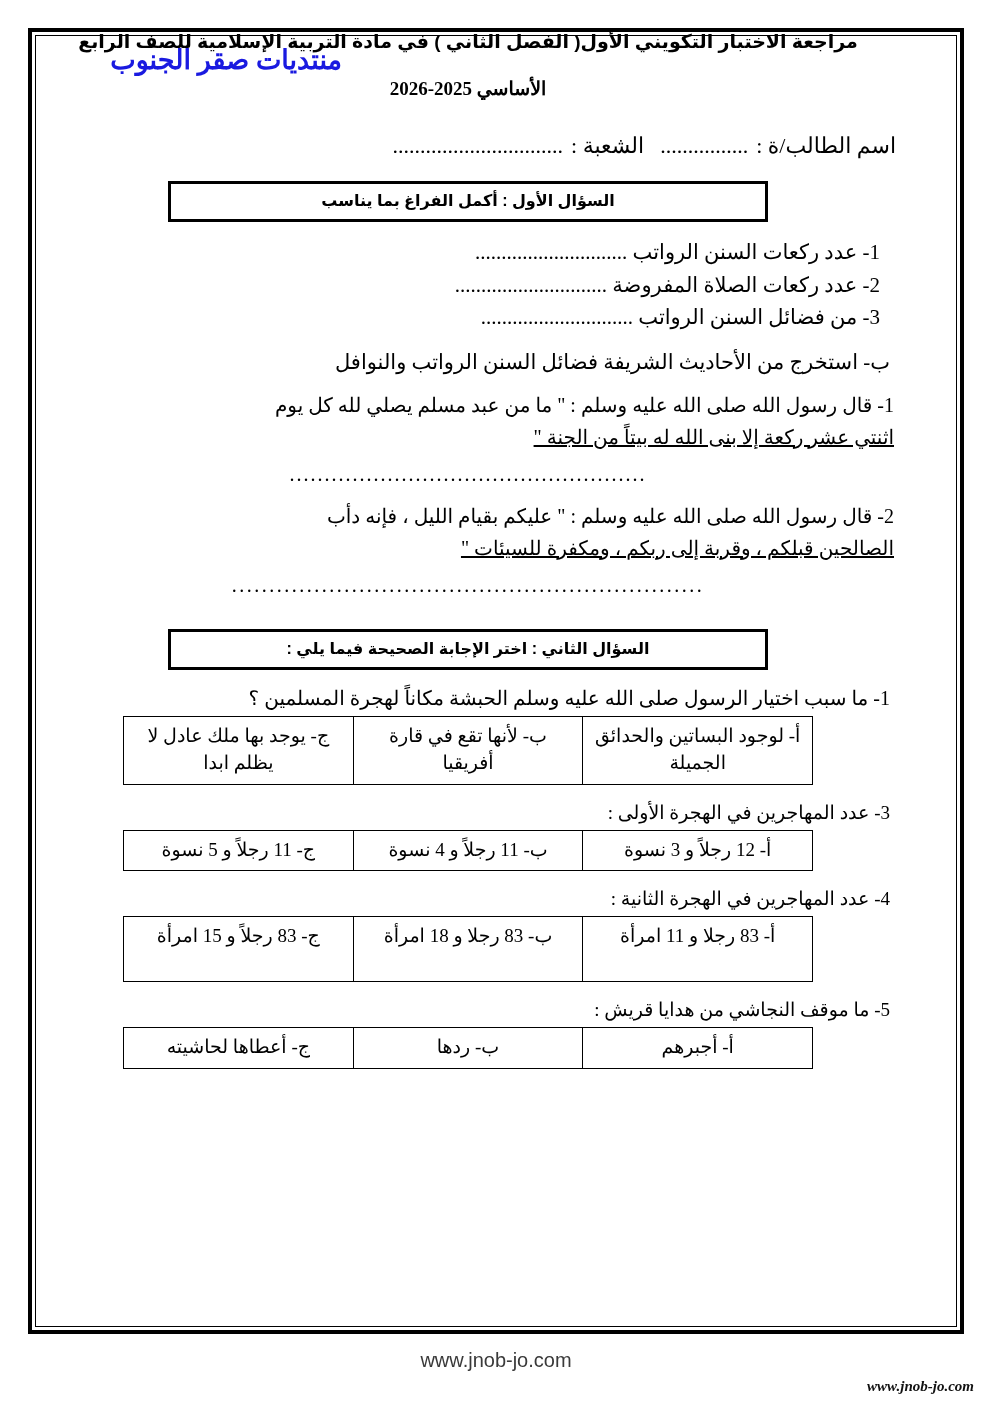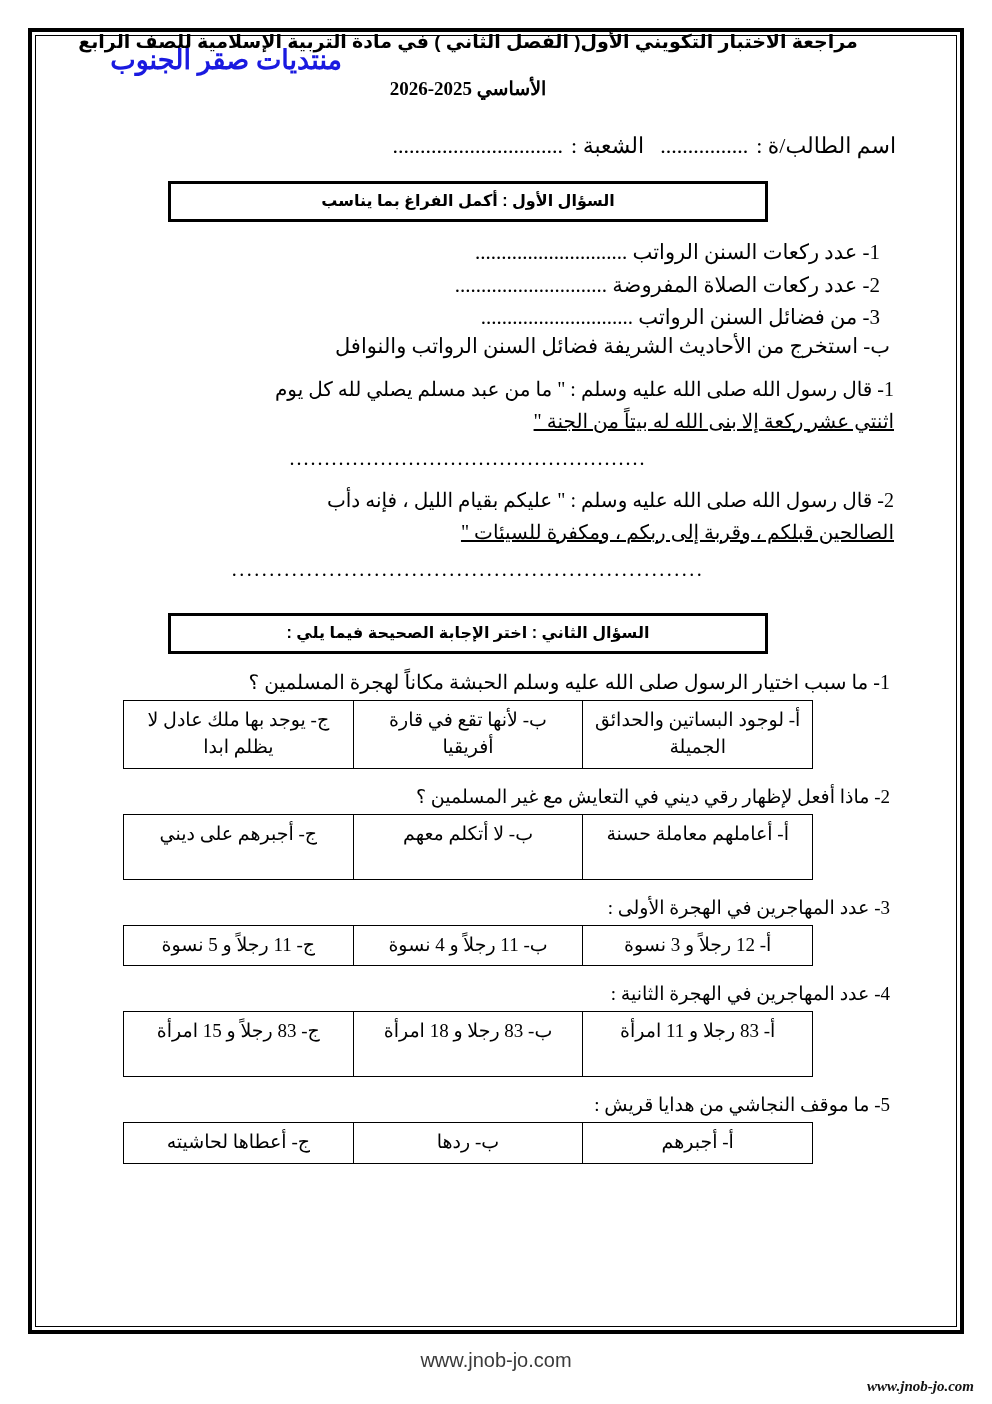--- a/index.html
+++ b/index.html
@@ -112,20 +112,21 @@
   .blank-item {
     font-size: 21px;
     text-align: right;
     line-height: 1.55;
     white-space: nowrap;
     direction: rtl;
   }
   .dots-sm { letter-spacing: 1.5px; }
 
   .sub-prompt {
+    margin-top: 16px;
     font-size: 21px;
     text-align: right;
     direction: rtl;
     padding-right: 6px;
   }
 
   
   .hadith {
     margin-top: 14px;
     font-size: 20px;
@@ -272,35 +273,20 @@
       <tbody>
           <tr>
         <td class="opt-a">أ-   لوجود البساتين والحدائق الجميلة</td>
         <td>ب- لأنها تقع في قارة أفريقيا</td>
         <td>ج- يوجد بها ملك عادل لا يظلم ابدا</td>
       </tr>
     </tbody>
       </table>
   </div>
 
-  <div class="mcq">
-    <div class="mcq-q small">
-      <span>2-</span>
-      <span>ماذا أفعل لإظهار رقي ديني في التعايش مع غير المسلمين  ؟</span>
-    </div>
-    <table class="opts two-line">
-      <tbody>
-          <tr>
-        <td class="opt-a">أ-  أعاملهم معاملة حسنة</td>
-        <td>ب- لا أتكلم معهم</td>
-        <td>ج- أجبرهم على ديني</td>
-      </tr>
-    </tbody>
-      </table>
-  </div>
 
   <div class="mcq">
     <div class="mcq-q small">
       <span>3-</span>
       <span>عدد المهاجرين في الهجرة الأولى  :</span>
     </div>
     <table class="opts one-line">
       <tbody>
           <tr>
         <td class="opt-a">أ-  12 رجلاً و 3 نسوة</td>

